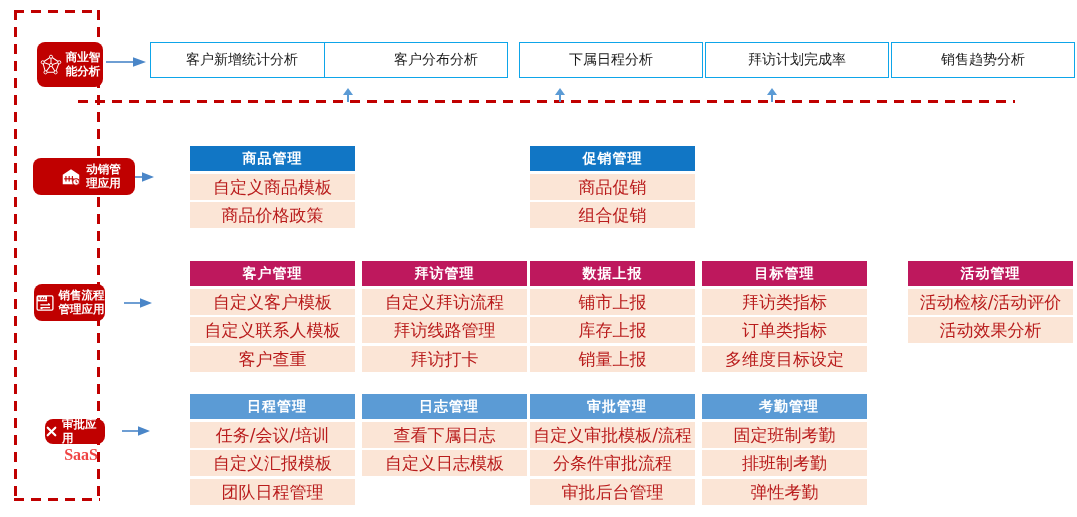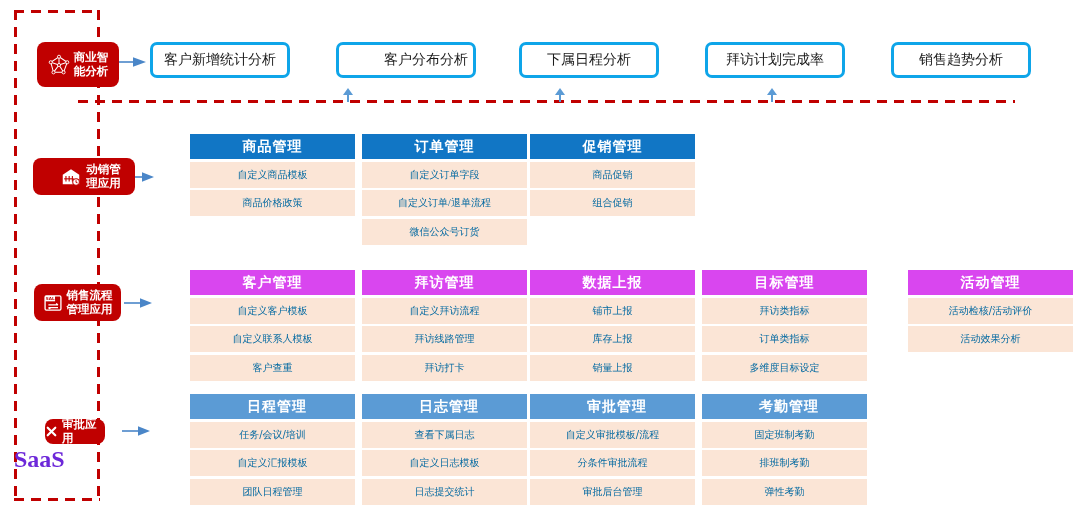--- a/index.html
+++ b/index.html
@@ -12,54 +12,54 @@
   .dr.v{background:repeating-linear-gradient(180deg,#C00000 0 10px,transparent 10px 17px);width:3px;height:auto;}
   .dr-top{left:14px;top:10px;width:86px;}
   .dr-bottom{left:14px;top:498px;width:86px;}
   .dr-left{left:14px;top:10px;bottom:16px;}
   .dr-right{left:97px;top:10px;bottom:16px;}
   .dashline{position:absolute;left:78px;top:100px;width:937px;height:3px;
     background:repeating-linear-gradient(90deg,#C00000 0 10px,transparent 10px 17px);}
   
   .rlabel{position:absolute;background:#C00000;border-radius:8px;color:#fff;
     display:flex;align-items:center;justify-content:center;gap:4px;z-index:5;}
-  .rl1{left:37px;top:42px;width:82px;height:45px;}
+  .rl1{left:37px;top:42px;width:66px;height:45px;}
   .rl2{left:33px;top:158px;width:89px;height:37px;padding-left:13px;}
-  .rl3{left:34px;top:284px;width:87px;height:37px;}
+  .rl3{left:34px;top:284px;width:71px;height:37px;}
   .rl4{left:45px;top:419px;width:60px;height:25px;}
   .rtext{display:flex;flex-direction:column;font-weight:bold;font-size:11.5px;line-height:13.5px;text-align:left;}
   .lbl-line:empty{display:none;}
   .ric{display:flex;align-items:center;}
   
   .rarrow{position:absolute;z-index:4;}
   .ra1{left:106px;top:56px;}
   .ra2{left:126px;top:171px;}
   .ra3{left:124px;top:297px;}
   .ra4{left:122px;top:425px;}
   .uarrow{position:absolute;}
   .ua1{left:342px;top:88px;}
   .ua2{left:554px;top:88px;}
   .ua3{left:766px;top:88px;}
   
-  .tbox{position:absolute;top:42px;height:36px;width:140px;border:3px solid #0ea5e9;border-radius:7px;
+  .tbox{position:absolute;top:42px;height:36px;width:184px;border:1px solid #0ea5e9;border-radius:0;
     display:flex;align-items:center;justify-content:center;font-size:14px;color:#1a1a1a;background:#fff;box-sizing:border-box;}
-  .tb0{left:150px;}.tb1{left:336px;padding-left:40px;}.tb2{left:519px;}.tb3{left:705px;}.tb4{left:891px;}
+  .tb0{left:150px;}.tb1{left:324px;padding-left:40px;}.tb2{left:519px;}.tb3{left:705px;}.tb4{left:891px;}
   
   .col{position:absolute;width:165px;}
   .cx0{left:190px;}.cx1{left:362px;}.cx2{left:530px;}.cx3{left:702px;}.cx4{left:874px;padding-left:34px;}
-  .g1{top:134px;font-family:Liberation Serif, serif;}.g2{top:261px;}.g3{top:394px;}
+  .g1{top:146px;}.g2{top:261px;}.g3{top:394px;}
   .hdr{height:25px;line-height:25px;text-align:center;color:#fff;font-weight:bold;font-size:14px;letter-spacing:1px;}
   .hdr.blue{background:#1176C5;}
-  .hdr.green{background:#d946ef;margin-top:9px;}
+  .hdr.green{background:#be185d;}
   .hdr.lightblue{background:#5B9BD5;padding-left:9px;}
-  .item{height:26px;line-height:26px;margin-top:2.5px;background:#FBE5D6;text-align:center;font-size:10px;color:#0369a1;}
+  .item{height:26px;line-height:26px;margin-top:2.5px;background:#FBE5D6;text-align:center;font-size:17px;color:#b91c1c;}
   .col .item:first-of-type{margin-top:3px;}
   
-  .saas{position:absolute;left:14px;top:446px;width:84px;text-align:left;
-    font-family:"Liberation Serif","DejaVu Serif",serif;font-weight:bold;font-size:24px;color:#6d28d9;}
+  .saas{position:absolute;left:14px;top:446px;width:84px;text-align:right;
+    font-family:"Liberation Serif","DejaVu Serif",serif;font-weight:bold;font-size:16px;color:#ef4444;}
 </style>
 </head>
 <body>
 
 <div class="canvas">
 
   <div class="dr dr-top"></div>
   <div class="dr v dr-left"></div>
   <div class="dr v dr-right"></div>
   <div class="dr dr-bottom"></div>
@@ -176,26 +176,20 @@
   <div class="tbox tb1">客户分布分析</div>
   <div class="tbox tb2">下属日程分析</div>
   <div class="tbox tb3">拜访计划完成率</div>
   <div class="tbox tb4">销售趋势分析</div>
 
   <div class="col cx0 g1">
     <div class="hdr blue">商品管理</div>
     <div class="item">自定义商品模板</div>
     <div class="item">商品价格政策</div>
   </div>
-  <div class="col cx1 g1">
-    <div class="hdr blue">订单管理</div>
-    <div class="item">自定义订单字段</div>
-    <div class="item">自定义订单/退单流程</div>
-    <div class="item">微信公众号订货</div>
-  </div>
   <div class="col cx2 g1">
     <div class="hdr blue">促销管理</div>
     <div class="item">商品促销</div>
     <div class="item">组合促销</div>
   </div>
 
   <div class="col cx0 g2">
     <div class="hdr green">客户管理</div>
     <div class="item">自定义客户模板</div>
     <div class="item">自定义联系人模板</div>
@@ -228,21 +222,20 @@
   <div class="col cx0 g3">
     <div class="hdr lightblue">日程管理</div>
     <div class="item">任务/会议/培训</div>
     <div class="item">自定义汇报模板</div>
     <div class="item">团队日程管理</div>
   </div>
   <div class="col cx1 g3">
     <div class="hdr lightblue">日志管理</div>
     <div class="item">查看下属日志</div>
     <div class="item">自定义日志模板</div>
-    <div class="item">日志提交统计</div>
   </div>
   <div class="col cx2 g3">
     <div class="hdr lightblue">审批管理</div>
     <div class="item">自定义审批模板/流程</div>
     <div class="item">分条件审批流程</div>
     <div class="item">审批后台管理</div>
   </div>
   <div class="col cx3 g3">
     <div class="hdr lightblue">考勤管理</div>
     <div class="item">固定班制考勤</div>

